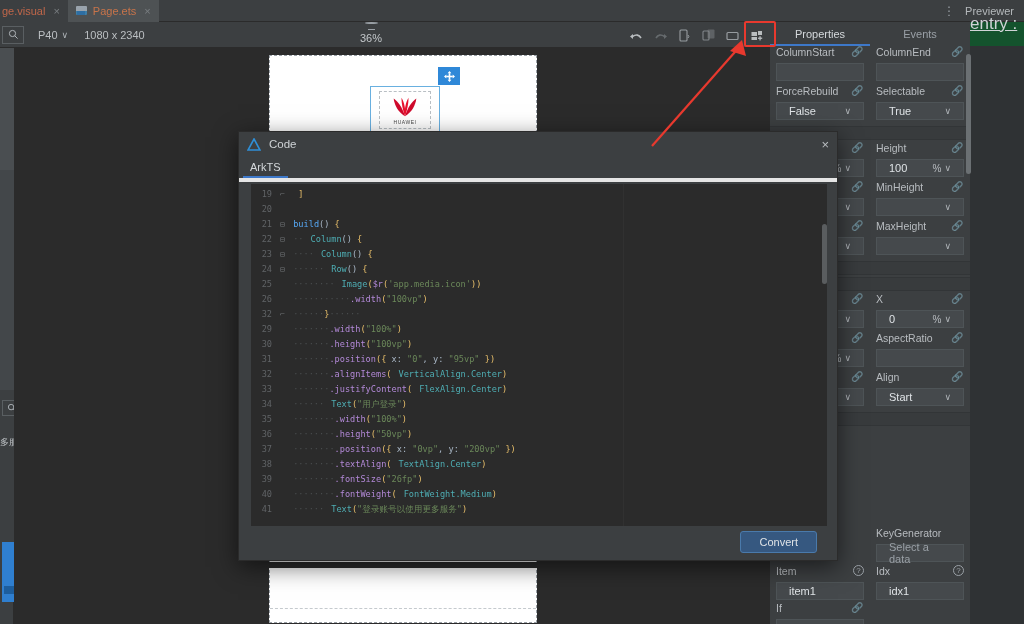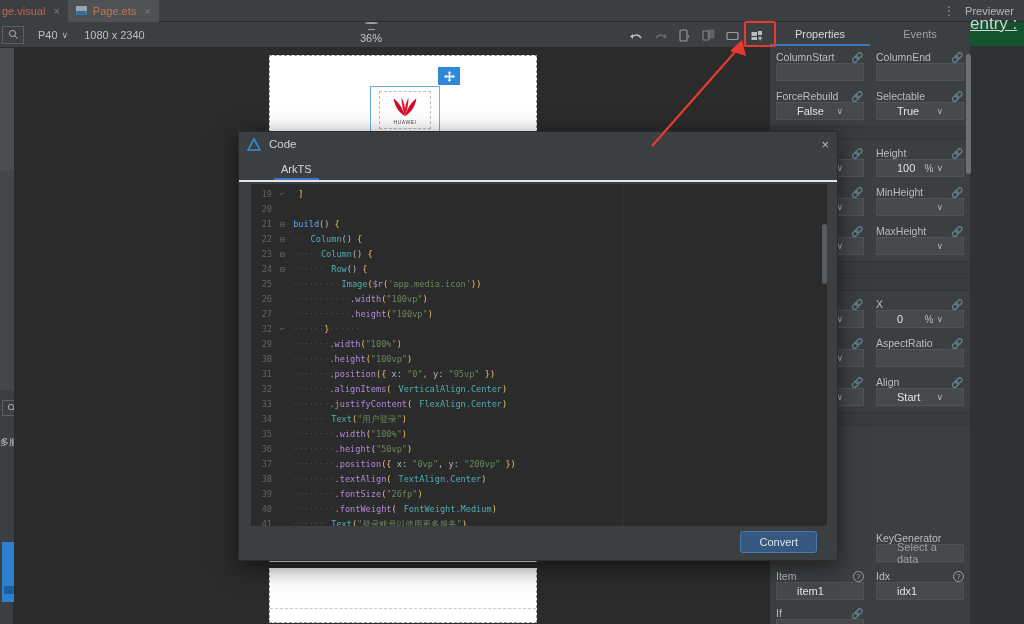--- a/index.html
+++ b/index.html
@@ -172,27 +172,27 @@
     display:flex; align-items:center; justify-content:center;
     font-size:17px; color:#d0d4d7; background:#14532d;text-decoration:underline;
   }
   .propgrid {
     position: absolute; left: 0; top: 24px; width: 200px; height: 578px;
     overflow: hidden; background: #3c3f41;
   }
   .prow { display: flex; width: 200px; }
   .pcell { width: 100px; padding: 0 6px 0 6px; }
   .plabel {
-    display: flex; align-items: flex-end; justify-content: space-between;
+    display: flex; align-items: flex-start; justify-content: space-between;
     font-size: 10.5px; color: #b8bcc0; height: 17px;
   }
   .pfield {
     height: 18px; background: #45494c; border: 1px solid #4e5457;
     display:flex; align-items:center; justify-content:space-between;
-    padding: 0 20px; font-size: 11px; color: #dfe3e6; margin-bottom: 4px;
+    padding: 0 12px; font-size: 11px; color: #dfe3e6; margin-bottom: 4px;
   }
   .pfield .suffix { color:#b8bcc0; font-size:10px; display:flex; gap:3px; align-items:center;}
   .chain { opacity:.55; font-size:10px; }
   .chev { font-size: 9px; color:#b0b5b9; }
   .sep { height: 14px; background:#383b3d; border-top:1px solid #323537; border-bottom:1px solid #323537; margin: 2px 0; }
   .panel-scroll {
     position: absolute; left: 196px; top: 32px; width: 5px; height: 120px;
     background: #6b7073; border-radius: 3px;
   }
   .panel-rightcol {
@@ -214,22 +214,22 @@
     height: 24px; display: flex; align-items: center; gap: 8px;
     padding: 0 8px; font-size: 11.5px; color: #cfd3d6;
   }
   .dlg-logo {
     width: 14px; height: 13px; display:inline-block;
   }
   .dlg-close {
     margin-left: auto; color: #b9bdc0; font-size: 13px; line-height: 1; cursor: default;
   }
   .dlg-tabs {
-    height: 26px; display: flex; align-items: flex-end; padding-left: 35px;
-    border-bottom: 2px solid #e5e5e5;
+    height: 26px; display: flex; align-items: flex-end; padding-left: 4px;
+    border-bottom: 4px solid #e5e5e5;
   }
   .dlg-tab {
     font-size: 11px; color: #d4d8db; padding: 0 7px 5px 7px; position: relative;
   }
   .dlg-tab.active::after {
     content:""; position:absolute; left:0; bottom:0; width:100%; height:2px; background:#3d78c9;
   }
   .editor-wrap {
     position: absolute; left: 12px; top: 52px; width: 576px; height: 342px;
     background: #2b2b2b; display: flex; overflow: hidden;
@@ -688,21 +688,20 @@
     <div class="editor-wrap">
       <div class="editor" id="editor">
           <div class="cline"><span class="lnum">19</span><span class="fold">⌐</span><span class="code"><span class="dots">  </span><span class="br">]</span></span></div>
           <div class="cline"><span class="lnum">20</span><span class="fold"></span><span class="code"></span></div>
           <div class="cline"><span class="lnum">21</span><span class="fold">⊟</span><span class="code"><span class="dots"> </span><span class="fn">build</span><span class="code">() </span><span class="br">{</span></span></div>
           <div class="cline"><span class="lnum">22</span><span class="fold">⊟</span><span class="code"><span class="dots"> ··</span><span class="cyan">Column</span><span class="code">() </span><span class="br">{</span></span></div>
           <div class="cline"><span class="lnum">23</span><span class="fold">⊟</span><span class="code"><span class="dots"> ····</span><span class="cyan">Column</span><span class="code">() </span><span class="br">{</span></span></div>
           <div class="cline"><span class="lnum">24</span><span class="fold">⊟</span><span class="code"><span class="dots"> ······</span><span class="cyan">Row</span><span class="code">() </span><span class="br">{</span></span></div>
           <div class="cline"><span class="lnum">25</span><span class="fold"></span><span class="code"><span class="dots"> ········</span><span class="cyan">Image</span><span class="br">(</span><span class="mth">$r</span><span class="br">(</span><span class="str">'app.media.icon'</span><span class="br">))</span></span></div>
           <div class="cline"><span class="lnum">26</span><span class="fold"></span><span class="code"><span class="dots"> ···········</span><span class="mth">.width</span><span class="br">(</span><span class="str">"100vp"</span><span class="br">)</span></span></div>
-          <div class="cline"><span class="lnum">27</span><span class="fold"></span><span class="code"><span class="dots"> ···········</span><span class="mth">.height</span><span class="br">(</span><span class="str">"100vp"</span><span class="br">)</span></span></div>
           <div class="cline"><span class="lnum">32</span><span class="fold">⌐</span><span class="code"><span class="dots"> ······</span><span class="br">}</span><span class="dots">······</span></span></div>
           <div class="cline"><span class="lnum">29</span><span class="fold"></span><span class="code"><span class="dots"> ·······</span><span class="mth">.width</span><span class="br">(</span><span class="str">"100%"</span><span class="br">)</span></span></div>
           <div class="cline"><span class="lnum">30</span><span class="fold"></span><span class="code"><span class="dots"> ·······</span><span class="mth">.height</span><span class="br">(</span><span class="str">"100vp"</span><span class="br">)</span></span></div>
           <div class="cline"><span class="lnum">31</span><span class="fold"></span><span class="code"><span class="dots"> ·······</span><span class="mth">.position</span><span class="br">({ </span><span class="code">x</span><span class="code">: </span><span class="str">"0"</span><span class="code">, </span><span class="code">y</span><span class="code">: </span><span class="str">"95vp"</span><span class="br"> })</span></span></div>
           <div class="cline"><span class="lnum">32</span><span class="fold"></span><span class="code"><span class="dots"> ·······</span><span class="mth">.alignItems</span><span class="br">(</span><span class="cyan">VerticalAlign.Center</span><span class="br">)</span></span></div>
           <div class="cline"><span class="lnum">33</span><span class="fold"></span><span class="code"><span class="dots"> ·······</span><span class="mth">.justifyContent</span><span class="br">(</span><span class="cyan">FlexAlign.Center</span><span class="br">)</span></span></div>
           <div class="cline"><span class="lnum">34</span><span class="fold"></span><span class="code"><span class="dots"> ······</span><span class="cyan">Text</span><span class="br">(</span><span class="str">"用户登录"</span><span class="br">)</span></span></div>
           <div class="cline"><span class="lnum">35</span><span class="fold"></span><span class="code"><span class="dots"> ········</span><span class="mth">.width</span><span class="br">(</span><span class="str">"100%"</span><span class="br">)</span></span></div>
           <div class="cline"><span class="lnum">36</span><span class="fold"></span><span class="code"><span class="dots"> ········</span><span class="mth">.height</span><span class="br">(</span><span class="str">"50vp"</span><span class="br">)</span></span></div>
           <div class="cline"><span class="lnum">37</span><span class="fold"></span><span class="code"><span class="dots"> ········</span><span class="mth">.position</span><span class="br">({ </span><span class="code">x</span><span class="code">: </span><span class="str">"0vp"</span><span class="code">, </span><span class="code">y</span><span class="code">: </span><span class="str">"200vp"</span><span class="br"> })</span></span></div>

